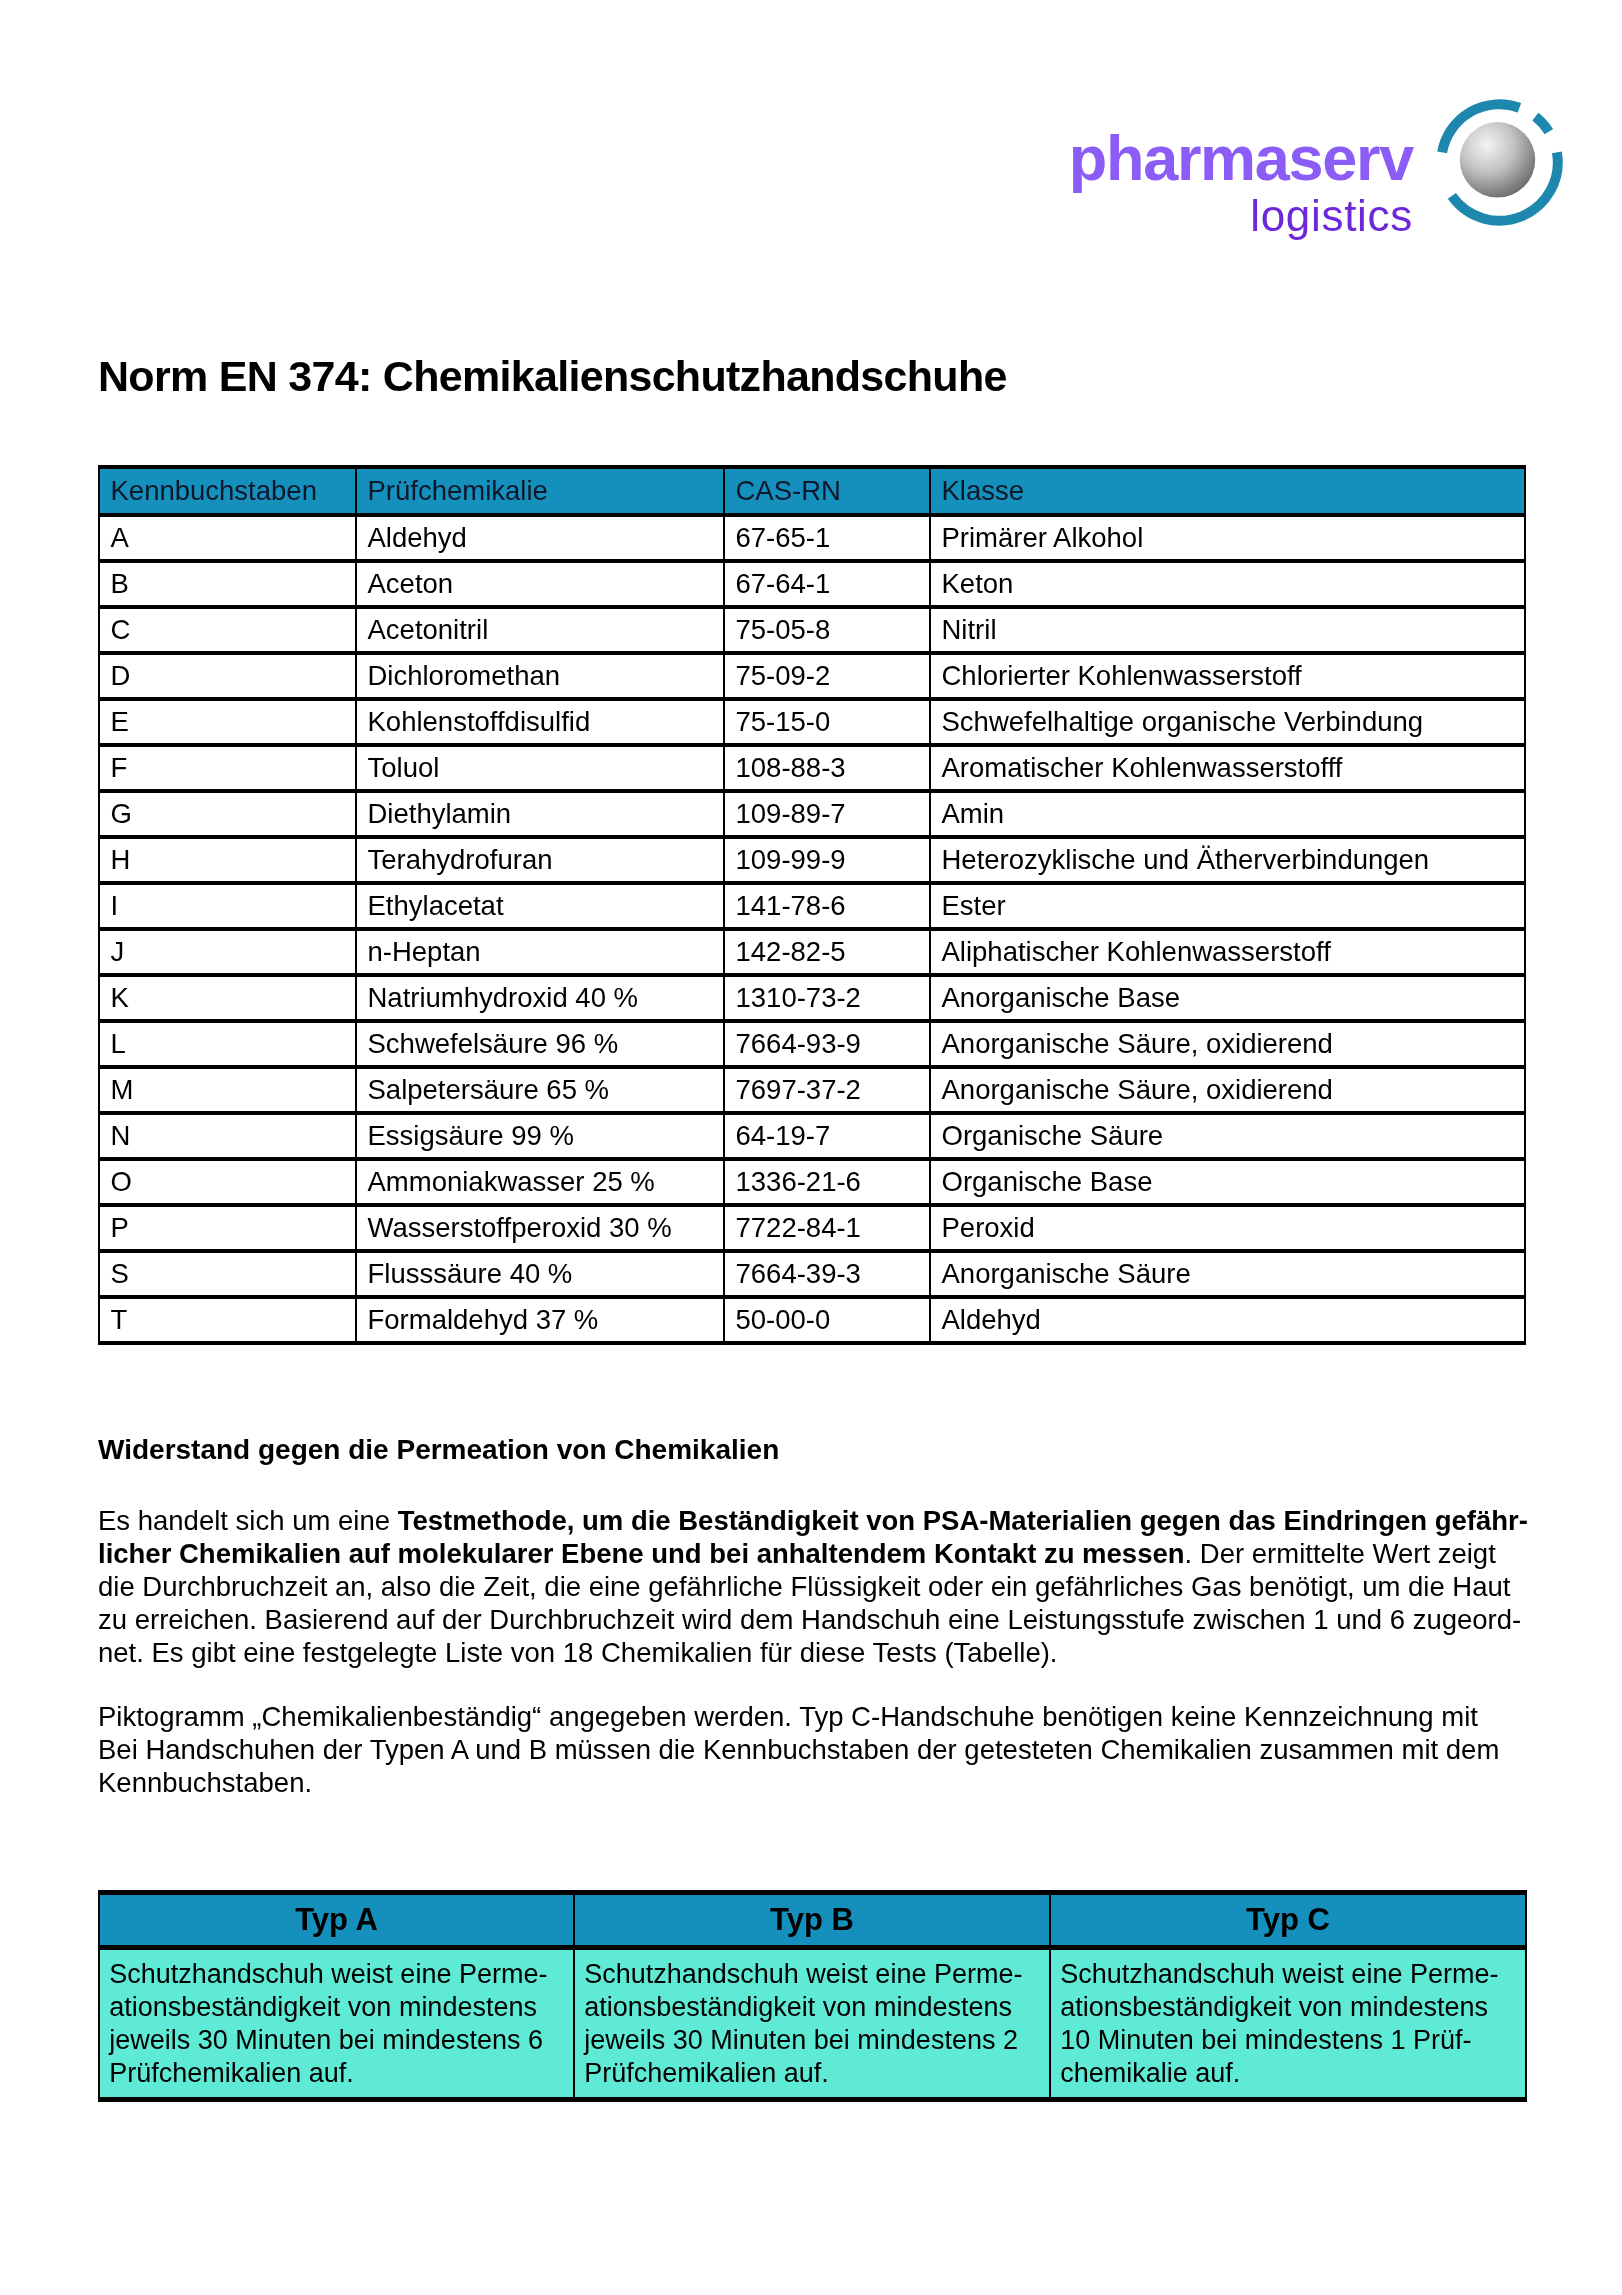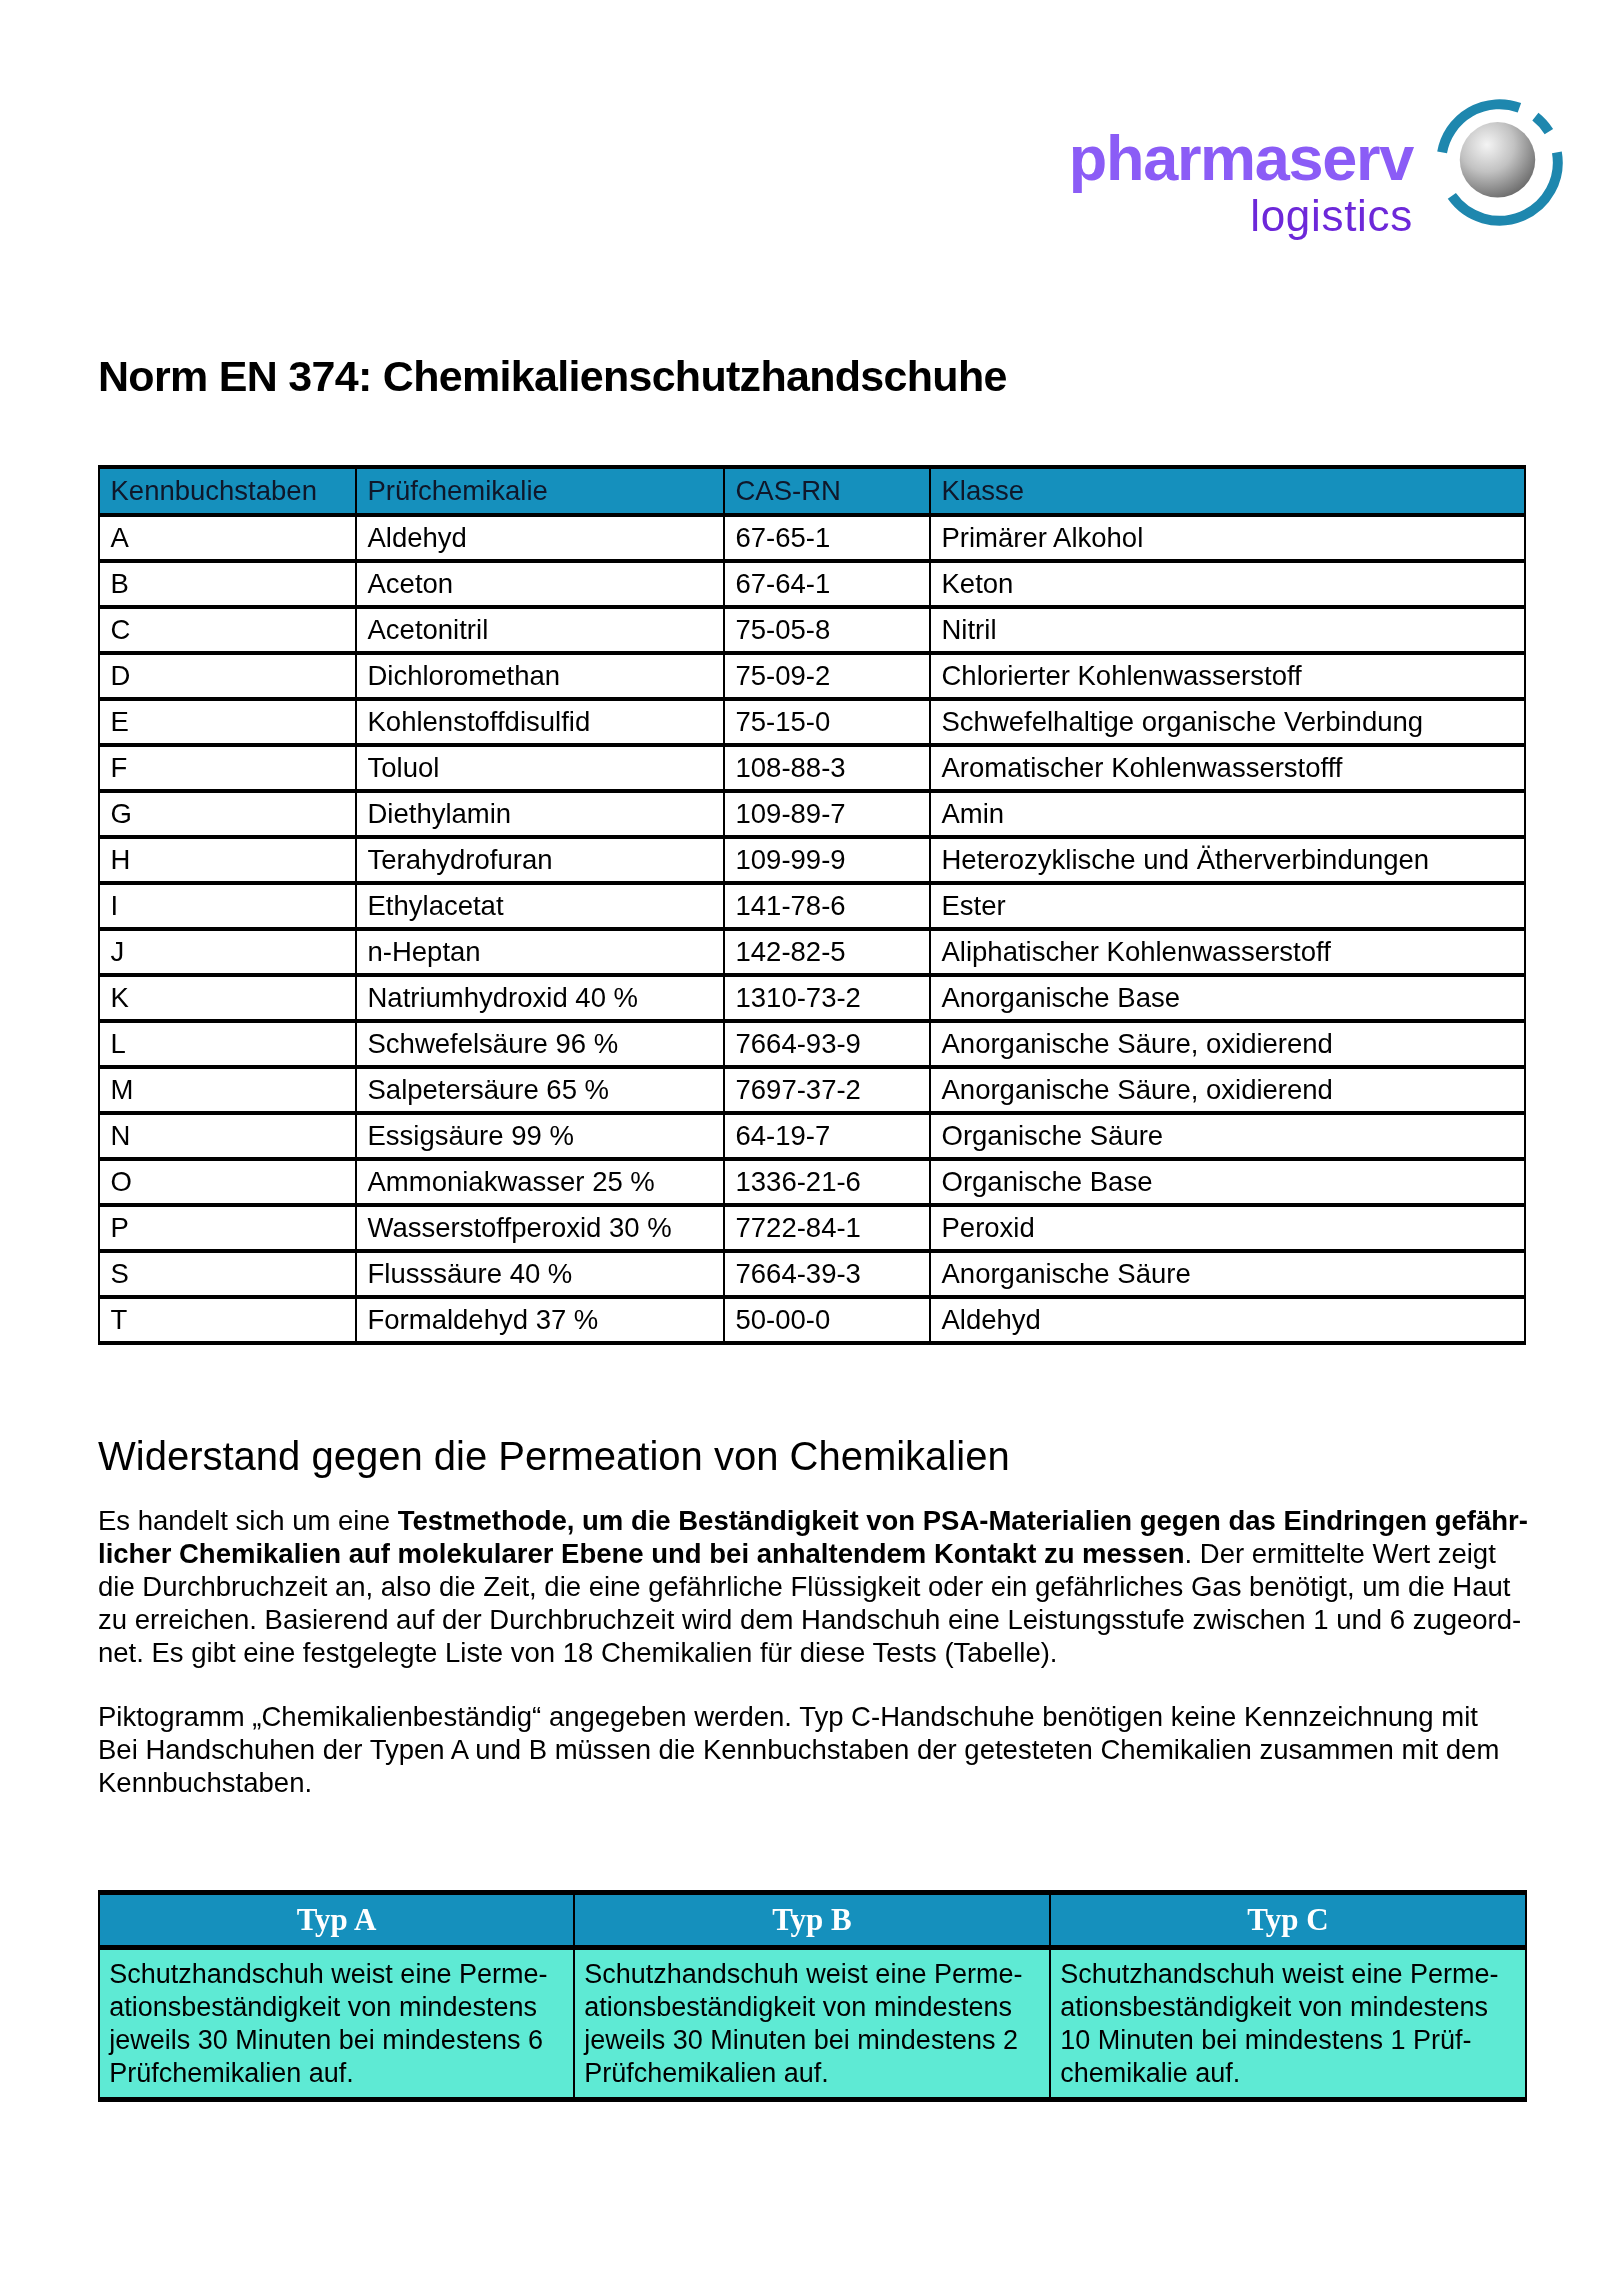--- a/index.html
+++ b/index.html
@@ -28,41 +28,41 @@
   .chem-table th, .chem-table td {
     border-left:2px solid #000; border-right:2px solid #000;
     border-top:4.6px solid #000; border-bottom:4.6px solid #000;
     font-size:27.5px; text-align:left; vertical-align:middle;
     padding:0 0 0 10.5px; overflow:hidden; white-space:nowrap;
   }
   .chem-table th { background:#1590BD; color:#0f172a; font-weight:normal; height:48px; }
   .chem-table td { height:46px; background:#fff; }
 
   
-  .section-heading { position:absolute; left:98px; top:1434px; font-size:40px; font-weight:normal; }
+  .section-heading { position:absolute; left:98px; top:1434px; font-size:28px; font-weight:bold; }
 
   
   .para { position:absolute; left:98px; width:1433px; font-size:27.5px; }
   .para .line { line-height:33px; height:33px; white-space:nowrap; }
   .para-1 { top:1504px; }
   .para-2 { top:1700px; }
   .para b { font-weight:bold; }
 
   
   .typ-table {
     position:absolute; left:98px; top:1890px; width:1427px;
     border-collapse:collapse; table-layout:fixed;
   }
   .typ-table th, .typ-table td {
     border-left:2px solid #000; border-right:2px solid #000;
     border-top:5.2px solid #000; border-bottom:5.2px solid #000;
   }
   .typ-table th {
-    background:#1590BD; color:#ffffff; font-weight:bold; font-size:31px;
-    height:55px; text-align:center; vertical-align:middle;font-family:Liberation Serif, serif;
+    background:#1590BD; color:#000000; font-weight:bold; font-size:31px;
+    height:55px; text-align:center; vertical-align:middle;
   }
   .typ-table td {
     height:152px; background:#5eead4; vertical-align:top;
     padding:7.9px 0 0 9.2px; font-size:27px;
   }
   .typ-table td .cell-line { line-height:33px; white-space:nowrap; }
 </style>
 </head>
 <body>
 

